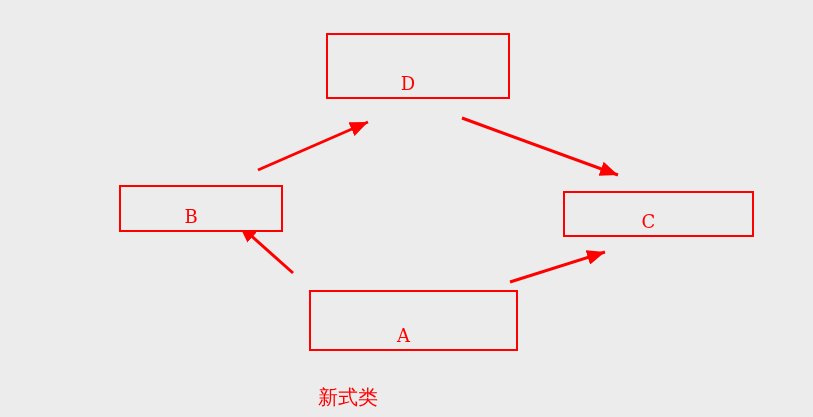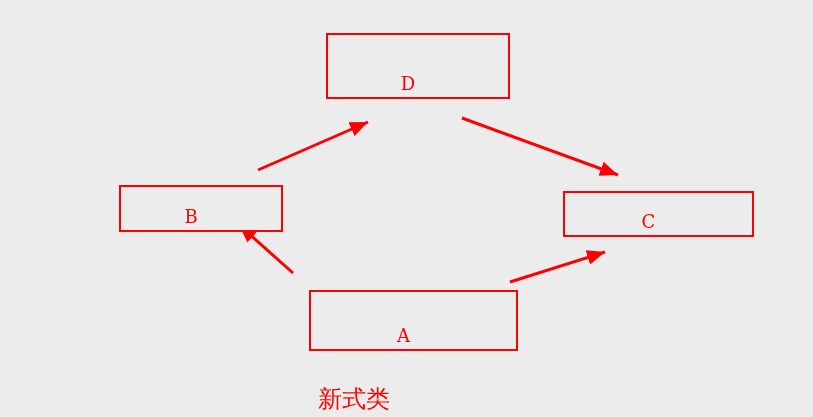--- a/index.html
+++ b/index.html
@@ -44,21 +44,21 @@
   .edge {
     stroke: #ff0000;
     stroke-width: 3;
     fill: none;
   }
   .caption {
     position: absolute;
     left: 318px;
     top: 386px;
     color: #ff0000;
-    font-size: 24px;
+    font-size: 20px;
     line-height: 1.1;
     white-space: nowrap;
   }
 </style>
 </head>
 <body>
 
 <div class="canvas">
 
   <svg class="edges-layer" viewBox="0 0 813 417" xmlns="http://www.w3.org/2000/svg">

